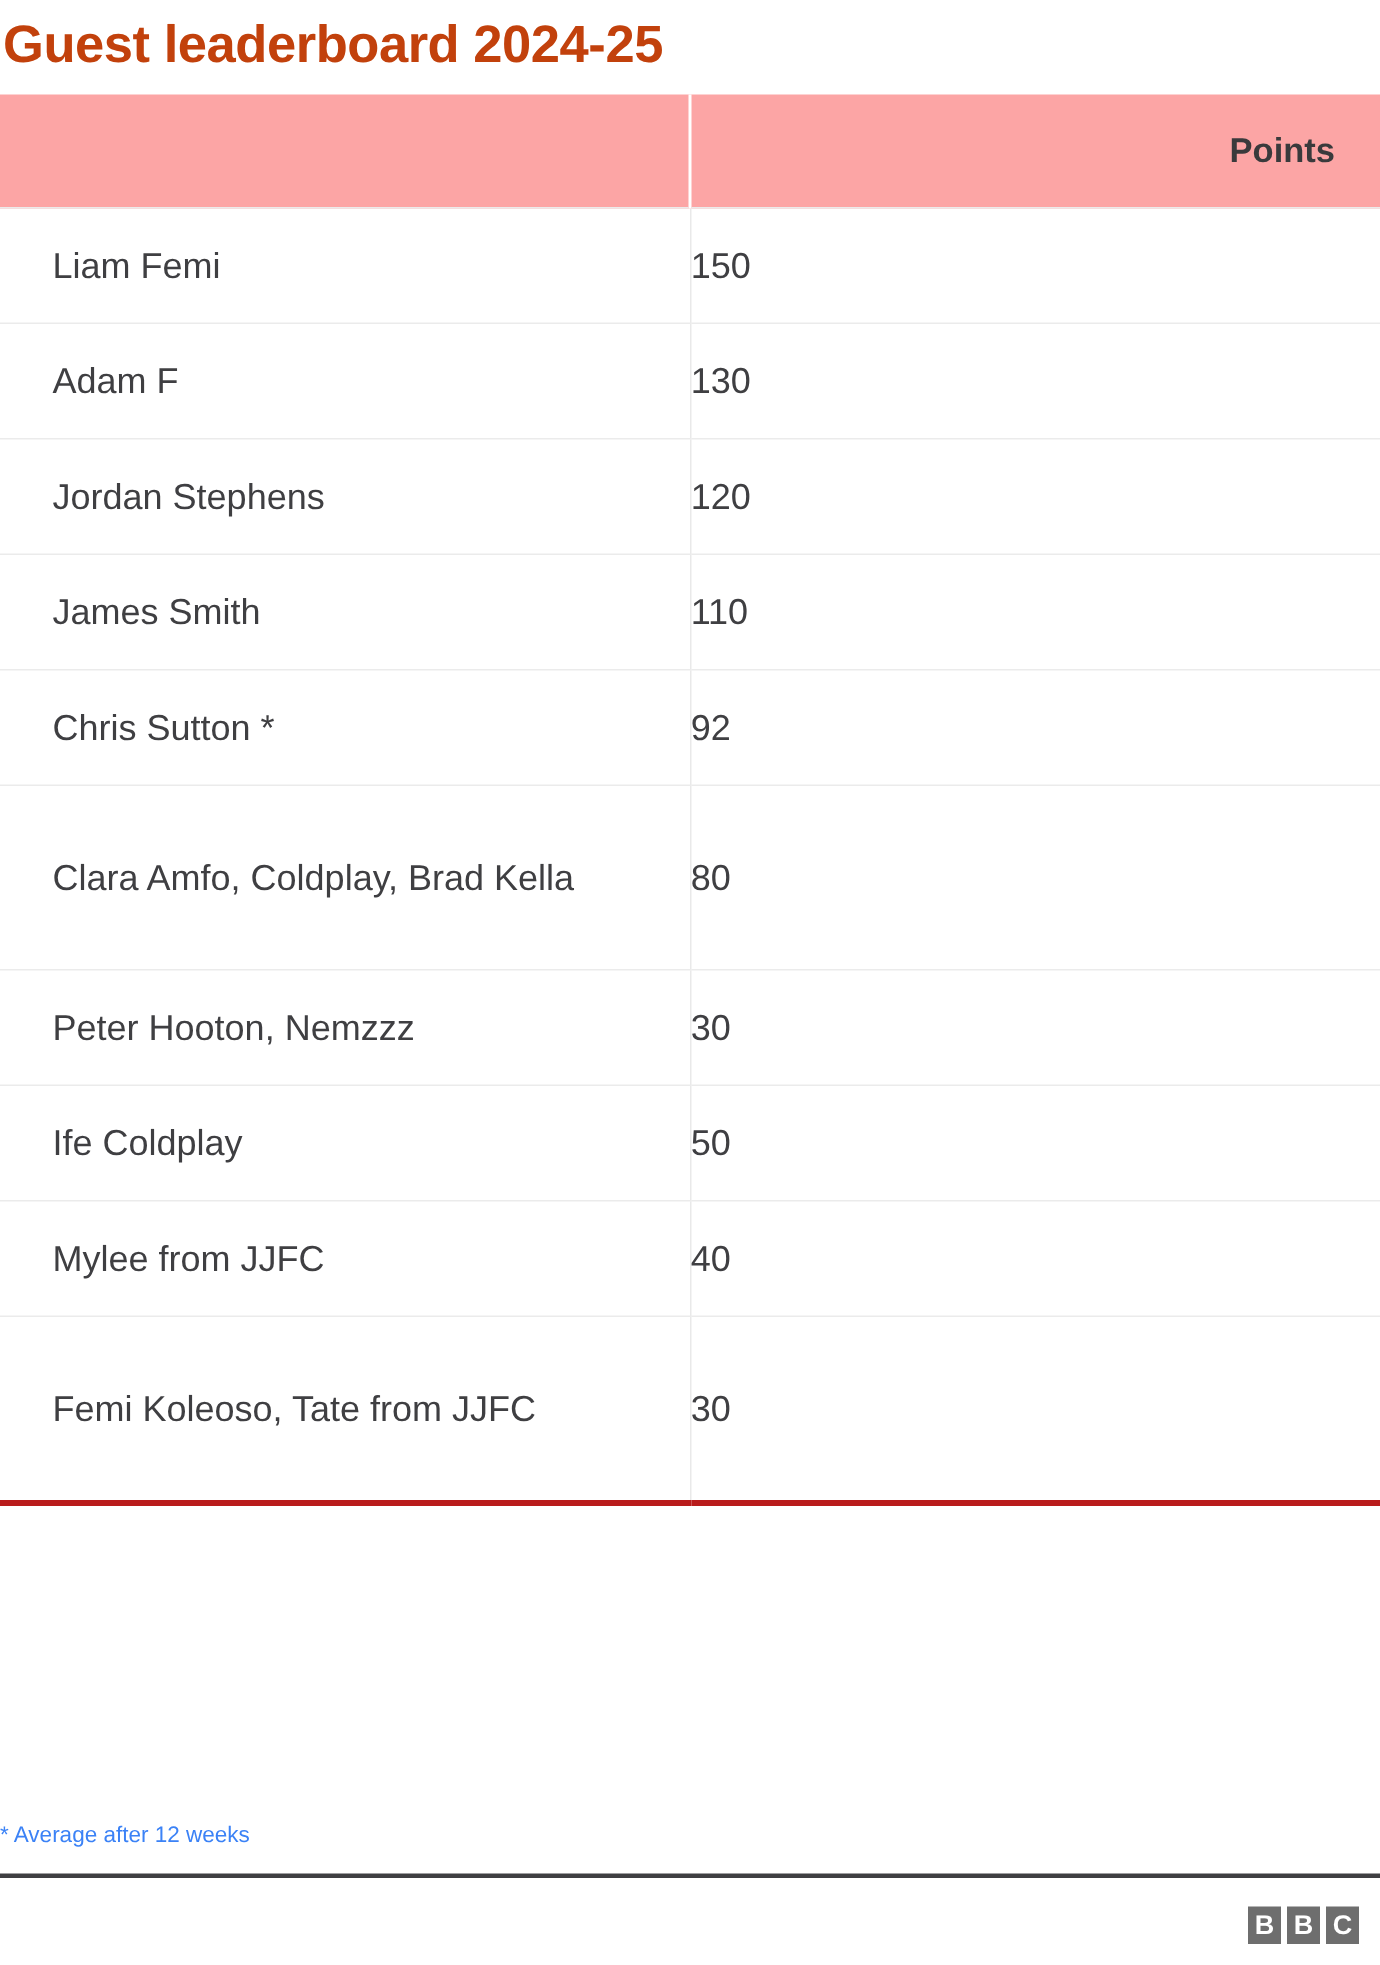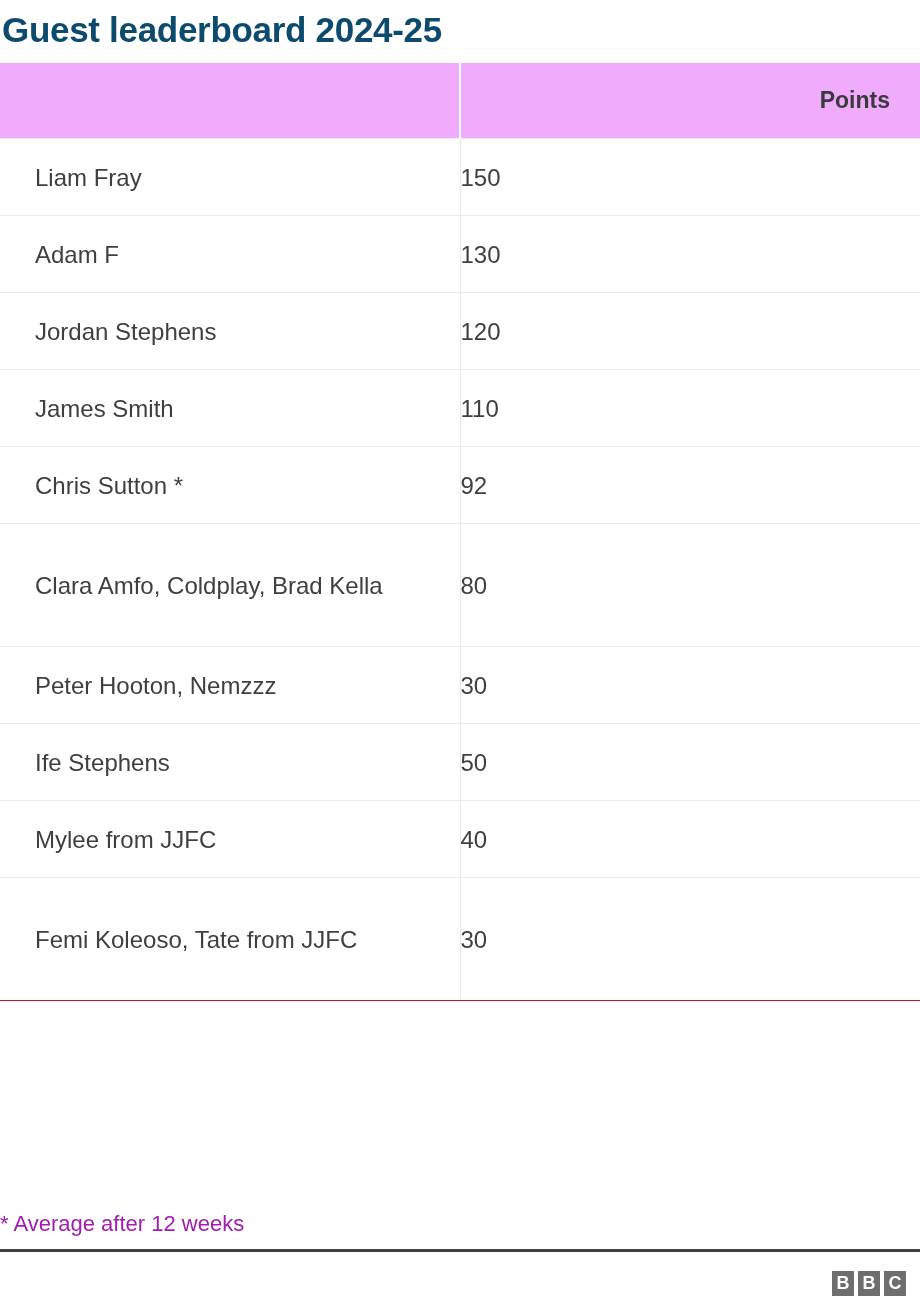--- a/index.html
+++ b/index.html
@@ -26,42 +26,42 @@
   
   .chart-title {
     position: absolute;
     left: 2px;
     top: 4px;
     width: 910px;
     font-size: 35px;
     font-weight: bold;
     line-height: 52px;
     letter-spacing: -0.3px;
-    color: #0c4a6e;
+    color: #c2410c;
     white-space: nowrap;
   }
 
   
   .table-wrap {
     position: absolute;
     left: 0;
     top: 63px;
     width: 920px;
   }
   table.leaderboard {
     width: 920px;
     border-collapse: collapse;
     table-layout: fixed;
     font-size: 24px;
   }
   table.leaderboard col.col-name   { width: 460px; }
   table.leaderboard col.col-points { width: 460px; }
 
   thead tr {
-    background: #f0abfc;
+    background: #fca5a5;
   }
   thead th {
     height: 75px;
     padding: 0 30px 0 35px;
     margin: 0;
     font-size: 23px;
     font-weight: bold;
     color: #3a3a3c;
     vertical-align: middle;
     border: none;
@@ -91,33 +91,33 @@
     border-right: 1px solid #e9e9e9;
   }
   tbody td.cell-points {
     text-align: left;
     padding-right: 30px;
   }
   tbody tr.row-single td { height: 48px; }
   tbody tr.row-double td { height: 94px; }
 
   tbody tr:last-child td {
-    border-bottom: 1px solid #b91c1c;
+    border-bottom: 4px solid #b91c1c;
     margin-left: 11px;
   }
 
   
   .footnote {
     position: absolute;
     left: 0;
     top: 1208px;
     width: 920px;
-    font-size: 22px;
+    font-size: 15px;
     line-height: 32px;
-    color: #a21caf;
+    color: #3b82f6;
   }
 
   
   .footer-rule {
     position: absolute;
     left: 0;
     top: 1249px;
     width: 920px;
     height: 3px;
     background: #3f3f42;
@@ -171,21 +171,21 @@
         <col class="col-points">
       </colgroup>
       <thead>
         <tr>
           <th class="th-name"></th>
           <th class="th-points">Points</th>
         </tr>
       </thead>
       <tbody id="table-body">
           <tr class="row-single">
-            <td class="cell-name">Liam Fray</td>
+            <td class="cell-name">Liam Femi</td>
             <td class="cell-points">150</td>
           </tr>
           <tr class="row-single">
             <td class="cell-name">Adam F</td>
             <td class="cell-points">130</td>
           </tr>
           <tr class="row-single">
             <td class="cell-name">Jordan Stephens</td>
             <td class="cell-points">120</td>
           </tr>
@@ -199,21 +199,21 @@
           </tr>
           <tr class="row-double">
             <td class="cell-name">Clara Amfo, Coldplay, Brad Kella</td>
             <td class="cell-points">80</td>
           </tr>
           <tr class="row-single">
             <td class="cell-name">Peter Hooton, Nemzzz</td>
             <td class="cell-points">30</td>
           </tr>
           <tr class="row-single">
-            <td class="cell-name">Ife Stephens</td>
+            <td class="cell-name">Ife Coldplay</td>
             <td class="cell-points">50</td>
           </tr>
           <tr class="row-single">
             <td class="cell-name">Mylee from JJFC</td>
             <td class="cell-points">40</td>
           </tr>
           <tr class="row-double">
             <td class="cell-name">Femi Koleoso, Tate from JJFC</td>
             <td class="cell-points">30</td>
           </tr>

